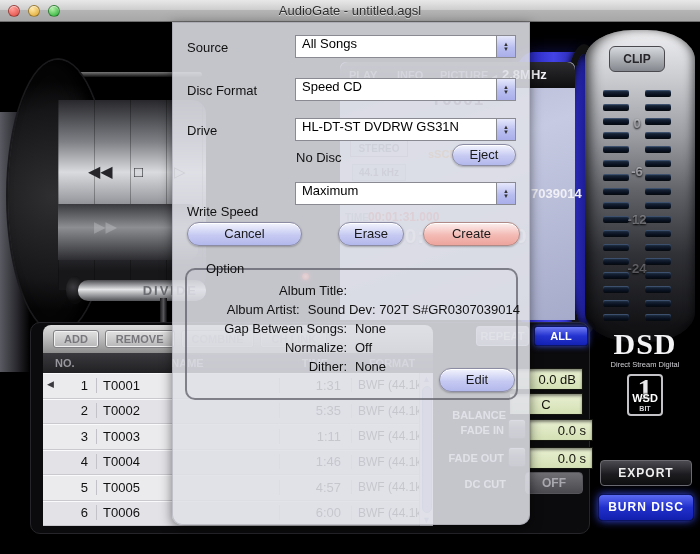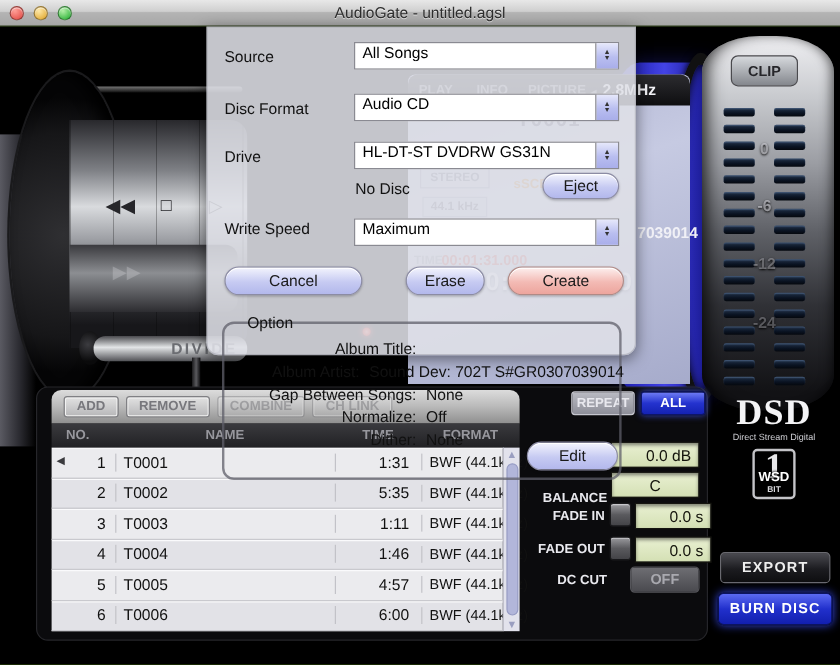--- a/index.html
+++ b/index.html
@@ -156,21 +156,21 @@
     font-size:24px; font-weight:bold; letter-spacing:1px; font-stretch:condensed; }
   .export-btn { position:absolute; left:10px; top:138px; width:92px; height:26px; border-radius:4px;
     border:1px solid #6a6a70; background:linear-gradient(180deg,#4a4a50,#1c1c20 55%,#0e0e10);
     color:#eee; font-size:12px; font-weight:bold; text-align:center; line-height:24px; letter-spacing:1px; }
   .burn-btn { position:absolute; left:8px; top:172px; width:96px; height:27px; border-radius:5px;
     border:1px solid #0c1460; background:linear-gradient(180deg,#5b6af2,#2130cc 50%,#121fae);
     box-shadow:0 0 8px rgba(60,80,255,.9); color:#fff; font-size:12px; font-weight:bold;
     text-align:center; line-height:25px; letter-spacing:1px; }
 
   
-  .dialog { position:absolute; left:172px; top:0; width:358px; height:274px; z-index:10;
+  .dialog { position:absolute; left:172px; top:0; width:358px; height:503px; z-index:10;
     background:rgba(223,224,231,.88); border-radius:0 0 10px 10px;
     box-shadow:0 3px 12px rgba(0,0,0,.5), inset 0 0 0 1px rgba(130,130,140,.35);
     font-size:13px; color:#111;padding-left:32px; }
   .dlabel { position:absolute; left:15px; }
   .dselect { position:absolute; left:123px; width:221px; height:23px; background:#fff;
     border:1px solid #8a8a92; display:flex; align-items:flex-start; }
   .dselect .sel-text { flex:1; padding-left:6px; font-size:13px; color:#000; white-space:nowrap; overflow:hidden; }
   .stepper { width:19px; height:21px; border-left:1px solid #8a8a92;
     background:linear-gradient(180deg,#e6e8fb,#b9bef0 55%,#a9aeea); display:flex; flex-direction:column;
     align-items:center; justify-content:center; color:#333; font-size:6px; line-height:5px; }
@@ -378,37 +378,37 @@
       <span class="dlabel" style="top:18px">Source</span>
       <div class="dselect" style="top:13px">
         <span class="sel-text">All Songs</span>
         <span class="stepper">
             <span>▲</span>
             <span>▼</span>
           </span>
       </div>
       <span class="dlabel" style="top:61px">Disc Format</span>
       <div class="dselect" style="top:56px">
-        <span class="sel-text">Audio CD</span>
+        <span class="sel-text">Speed CD</span>
         <span class="stepper">
             <span>▲</span>
             <span>▼</span>
           </span>
       </div>
       <span class="dlabel" style="top:101px">Drive</span>
       <div class="dselect" style="top:96px">
         <span class="sel-text">HL-DT-ST DVDRW  GS31N</span>
         <span class="stepper">
             <span>▲</span>
             <span>▼</span>
           </span>
       </div>
       <span class="nodisc">No Disc</span>
       <div class="pill" style="left:280px; top:122px; width:64px; height:22px; line-height:20px;">Eject</div>
-      <span class="dlabel" style="top:161px">Write Speed</span>
+      <span class="dlabel" style="top:182px">Write Speed</span>
       <div class="dselect" style="top:160px">
         <span class="sel-text">Maximum</span>
         <span class="stepper">
             <span>▲</span>
             <span>▼</span>
           </span>
       </div>
       <div class="pill" style="left:166px; top:200px; width:66px;">Erase</div>
       <div class="pill" style="left:15px; top:200px; width:115px;">Cancel</div>
       <div class="pill create" style="left:251px; top:200px; width:97px;">Create</div>

